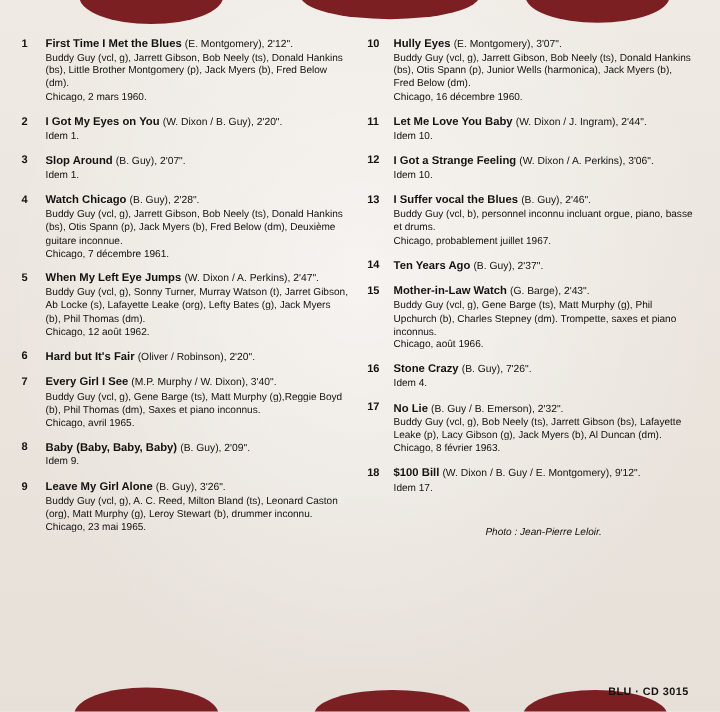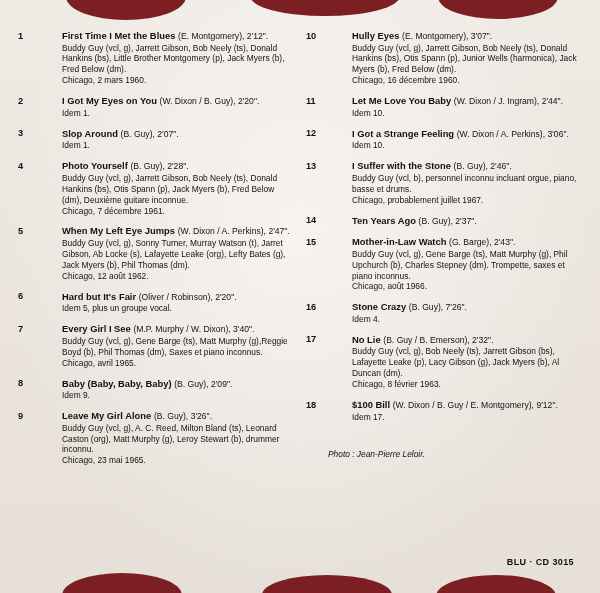--- a/index.html
+++ b/index.html
@@ -61,46 +61,46 @@
     flex: 0 0 20px;
     font-size: 9.2px;
     font-weight: bold;
     text-align: left;
     padding-top: 0.5px;
     letter-spacing: 0;
   }
   .col.right .num { flex: 0 0 22px; }
   .body {
     flex: 1 1 auto;
-    margin-left: 24px;
   }
   .title {
     font-size: 9.4px;
     font-weight: bold;
     margin: 0 0 1px 0;
   }
   .title .credit {
     font-weight: normal;
     font-size: 8.6px;
   }
   .notes {
     font-size: 8.4px;
     line-height: 1.3;
     margin: 0;
   }
   .photo-credit {
     font-size: 8.4px;
     font-style: italic;
     margin-top: 26px;
     margin-left: 22px;
+    text-align: center;
   }
   .catalog {
     position: absolute;
     right: 26px;
-    bottom: 26px;
+    bottom: 12px;
     font-size: 9px;
     font-weight: bold;
     letter-spacing: 0.4px;
   }
 </style>
 </head>
 <body>
 
 <div class="paper"></div>
 <div class="blob b1"></div>
@@ -135,38 +135,37 @@
         <div class="num">3</div>
         <div class="body">
           <div class="title"><span>Slop Around</span> <span class="credit">(B. Guy), 2'07".</span></div>
           <div class="notes">Idem 1.</div>
         </div>
       </div>
 
       <div class="track">
         <div class="num">4</div>
         <div class="body">
-          <div class="title"><span>Photo Yourself</span> <span class="credit">(B. Guy), 2'28".</span></div>
+          <div class="title"><span>Watch Chicago</span> <span class="credit">(B. Guy), 2'28".</span></div>
           <div class="notes">Buddy Guy (vcl, g), Jarrett Gibson, Bob Neely (ts), Donald Hankins (bs), Otis Spann (p), Jack Myers (b), Fred Below (dm), Deuxième guitare inconnue.<br>Chicago, 7 décembre 1961.</div>
         </div>
       </div>
 
       <div class="track">
         <div class="num">5</div>
         <div class="body">
           <div class="title"><span>When My Left Eye Jumps</span> <span class="credit">(W. Dixon / A. Perkins), 2'47".</span></div>
           <div class="notes">Buddy Guy (vcl, g), Sonny Turner, Murray Watson (t), Jarret Gibson, Ab Locke (s), Lafayette Leake (org), Lefty Bates (g), Jack Myers (b), Phil Thomas (dm).<br>Chicago, 12 août 1962.</div>
         </div>
       </div>
 
       <div class="track">
         <div class="num">6</div>
         <div class="body">
           <div class="title"><span>Hard but It's Fair</span> <span class="credit">(Oliver / Robinson), 2'20".</span></div>
-          <div class="notes">Idem 5, plus un groupe vocal.</div>
         </div>
       </div>
 
       <div class="track">
         <div class="num">7</div>
         <div class="body">
           <div class="title"><span>Every Girl I See</span> <span class="credit">(M.P. Murphy / W. Dixon), 3'40".</span></div>
           <div class="notes">Buddy Guy (vcl, g), Gene Barge (ts), Matt Murphy (g),Reggie Boyd (b), Phil Thomas (dm), Saxes et piano inconnus.<br>Chicago, avril 1965.</div>
         </div>
       </div>
@@ -211,21 +210,21 @@
         <div class="num">12</div>
         <div class="body">
           <div class="title"><span>I Got a Strange Feeling</span> <span class="credit">(W. Dixon / A. Perkins), 3'06".</span></div>
           <div class="notes">Idem 10.</div>
         </div>
       </div>
 
       <div class="track">
         <div class="num">13</div>
         <div class="body">
-          <div class="title"><span>I Suffer with the Stone</span> <span class="credit">(B. Guy), 2'46".</span></div>
+          <div class="title"><span>I Suffer vocal the Blues</span> <span class="credit">(B. Guy), 2'46".</span></div>
           <div class="notes">Buddy Guy (vcl, b), personnel inconnu incluant orgue, piano, basse et drums.<br>Chicago, probablement juillet 1967.</div>
         </div>
       </div>
 
       <div class="track">
         <div class="num">14</div>
         <div class="body">
           <div class="title"><span>Ten Years Ago</span> <span class="credit">(B. Guy), 2'37".</span></div>
           <div class="notes"></div>
         </div>

